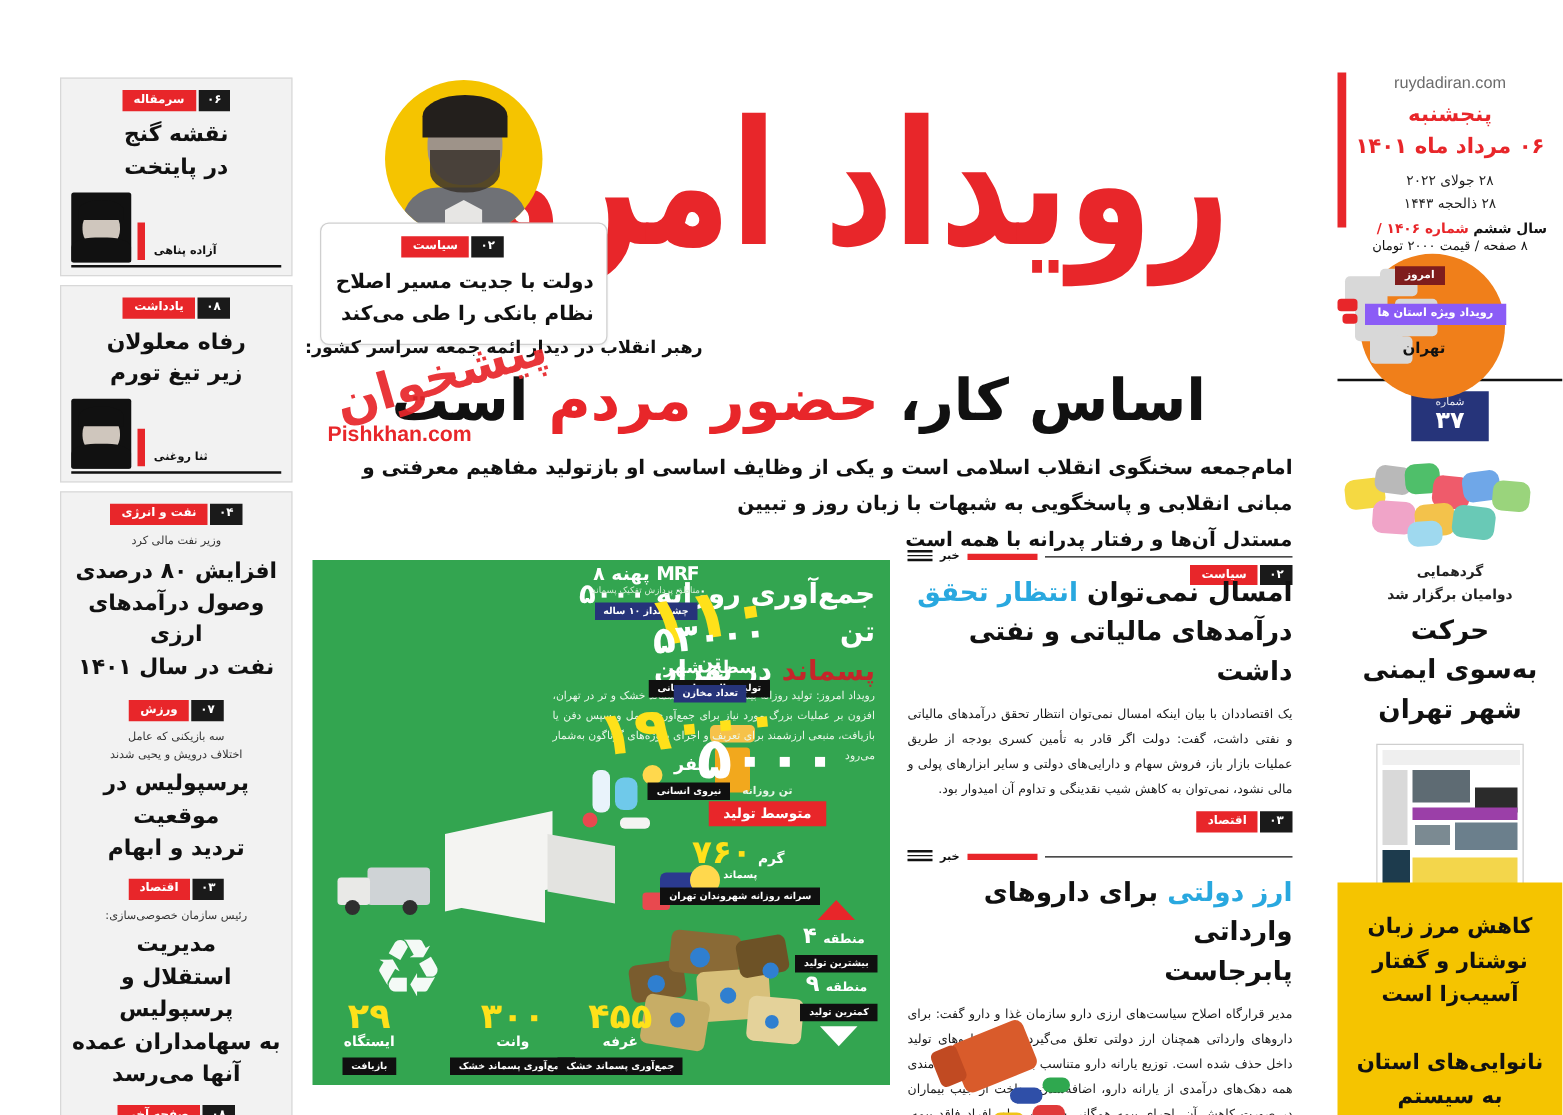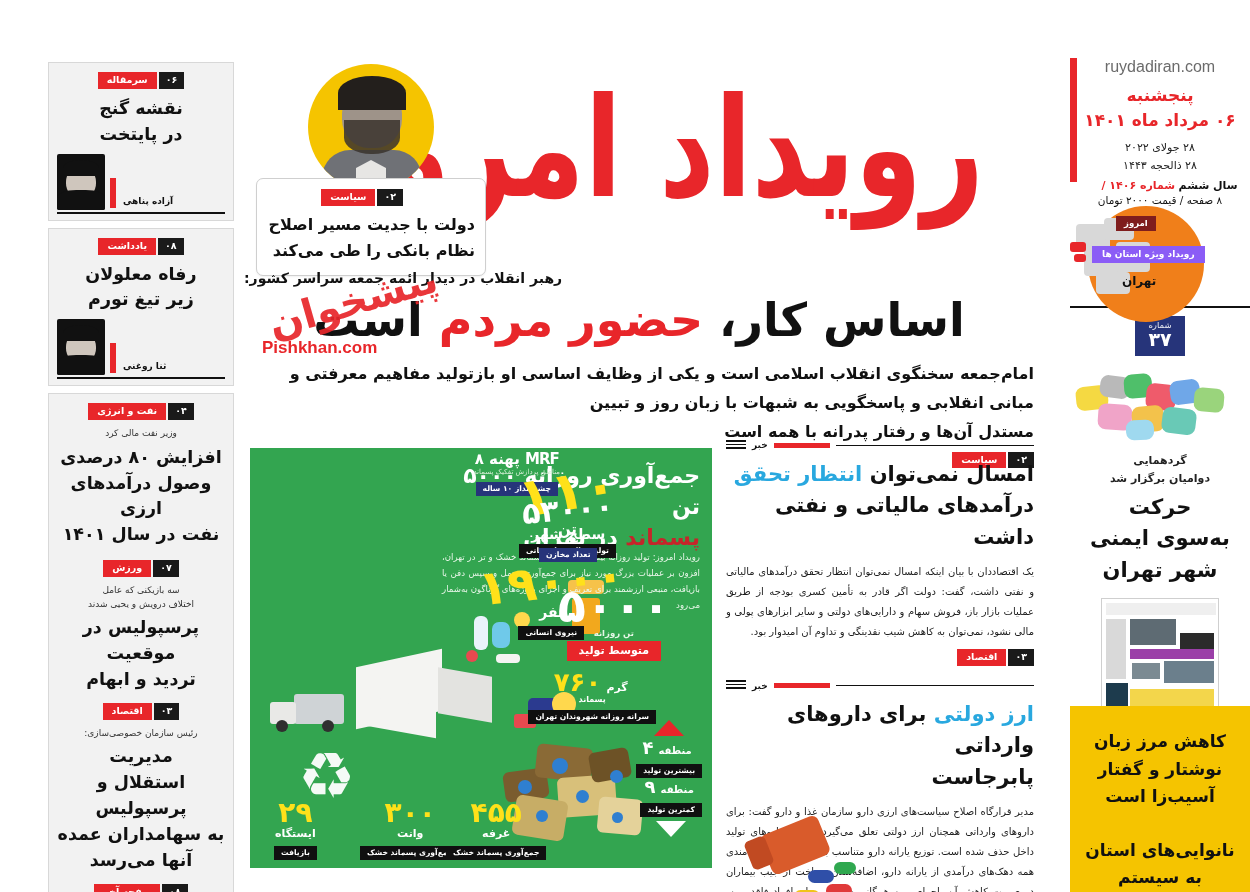--- a/index.html
+++ b/index.html
@@ -397,21 +397,21 @@
   .cap { position: absolute; border-radius: 7px; }
 
   
   .rail {
     position: absolute; left: 1070px; top: 58px; width: 180px; height: 820px;
   }
   .rail-left-bar {
     position: absolute; right: 173px; top: 0; width: 7px; height: 124px; background: #e8262a;
   }
   .site-url {
-    text-align: center; font-size: 16px; color: #6b6b6b;
+    text-align: center; font-size: 13px; color: #6b6b6b;
     font-family: "Liberation Sans", sans-serif; direction: ltr; margin-bottom: 7px;
   }
   .date-big {
     text-align: center; font-size: 17px; font-weight: bold; color: #e8262a;
     line-height: 1.45;
   }
   .date-alt {
     text-align: center; font-size: 11px; color: #222; line-height: 1.6; margin-top: 7px;
   }
   .issue-line {
@@ -444,21 +444,21 @@
     padding: 3px 10px 4px;
   }
   .oz-city {
     position: absolute; left: 52px; top: 62px;
     font-size: 12px; font-weight: bold; color: #111;
   }
 
   .rail-divider { height: 2px; background: #111; margin: 2px 0 8px; }
 
   .issue-badge {
-    width: 50px; margin: 0 auto 10px; background: #26347a; color: #fff;
+    width: 62px; margin: 0 auto 10px; background: #26347a; color: #fff;
     text-align: center; padding: 4px 0 6px;
   }
   .issue-badge .lab { font-size: 8.5px; opacity: .9; }
   .issue-badge .val { font-size: 19px; font-weight: bold; line-height: 1.05; }
 
   .rail-brand {
     text-align: center; font-size: 23px; font-weight: bold; color: #111;
     letter-spacing: -1px; margin-bottom: 8px;
   }
   .rail-brand .red { color: #e8262a; }

